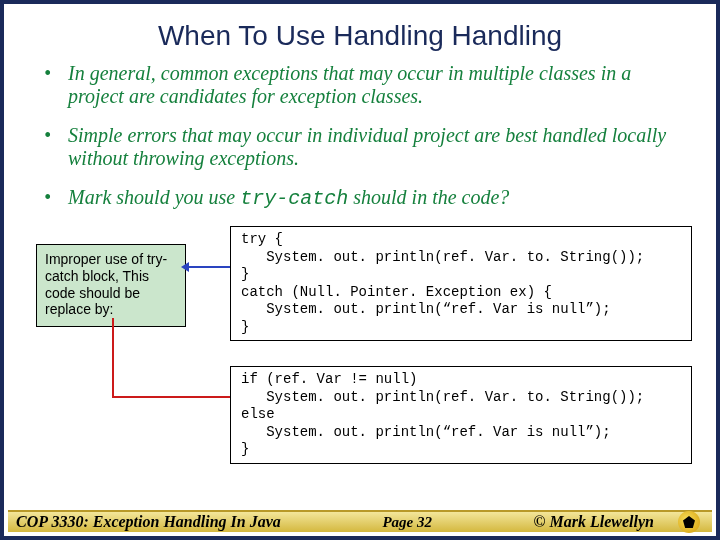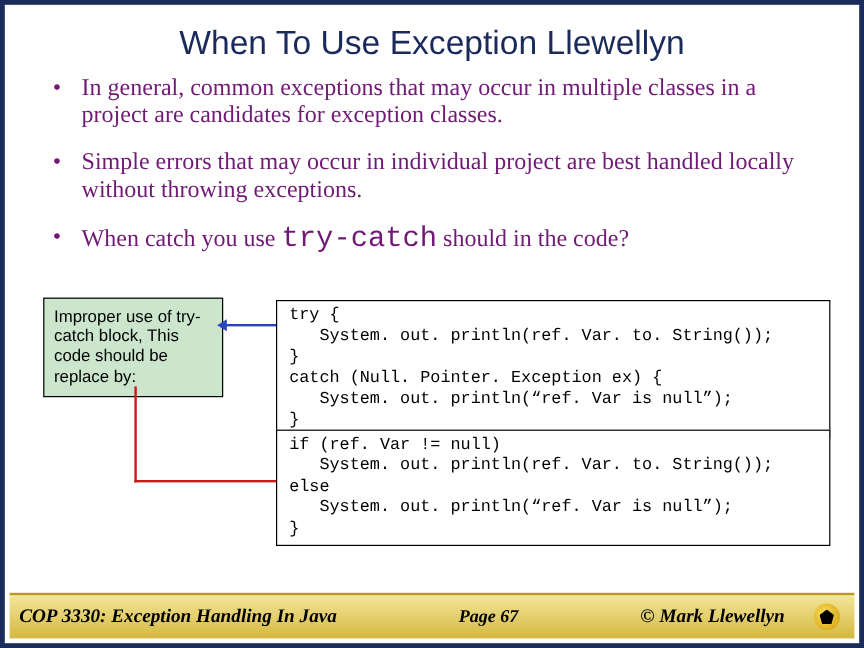--- a/index.html
+++ b/index.html
@@ -24,37 +24,38 @@
     text-align: center;
     font-weight: normal;
     font-family: Arial, Helvetica, sans-serif;
     padding: 16px 0 10px;
   }
   .bullet-list {
     list-style: none;
     padding: 0 28px 0 40px;
   }
   .bullet-list li {
-    color: #701a75;
+    color: #15803d;
     font-size: 20px;
     line-height: 1.15;
     margin-bottom: 16px;
     position: relative;
     padding-left: 24px;
+    font-style: italic;
   }
   .bullet-list li::before {
     content: "•";
     position: absolute;
     left: 0;
     top: 0;
     font-size: 20px;
   }
   .code-inline {
     font-family: "Courier New", Courier, monospace;
-    font-size: 24px;
+    font-size: 20px;
   }
   .content-row {
     position: relative;
     height: 220px;
     margin-top: 6px;
   }
   .note-box {
     position: absolute;
     left: 32px;
     top: 18px;
@@ -75,25 +76,24 @@
     font-size: 14px;
     line-height: 1.25;
     color: #000;
     padding: 4px 10px 4px 10px;
     white-space: pre;
   }
   .code-box-1 {
     left: 226px;
     top: 0px;
     width: 462px;
-    margin-top: 20px;
   }
   .code-box-2 {
     left: 226px;
-    top: 128px;
+    top: 140px;
     width: 462px;
   }
   .arrow-blue {
     position: absolute;
     left: 183px;
     top: 40px;
     width: 44px;
     height: 2px;
     background: #2a44c0;
   }
@@ -129,21 +129,21 @@
     top: -4px;
     border-left: 8px solid #cc1a1a;
     border-top: 5px solid transparent;
     border-bottom: 5px solid transparent;
   }
   .footer {
     position: absolute;
     left: 4px;
     right: 4px;
     bottom: 4px;
-    height: 38px;
+    height: 22px;
     background: linear-gradient(to bottom, #f3e69a 0%, #d4b83f 100%);
     border-top: 2px solid #b89928;
     display: flex;
     align-items: center;
     justify-content: space-between;
     padding: 0 12px 0 8px;
     font-style: italic;
     font-weight: bold;
     font-size: 16px;
     color: #000;
@@ -164,27 +164,27 @@
     left: 5px; top: 5px; right: 5px; bottom: 5px;
     background: #000;
     clip-path: polygon(50% 0%, 100% 38%, 82% 100%, 18% 100%, 0% 38%);
   }
 </style>
 </head>
 <body>
 
 <div class="slide">
 
-  <h1 class="title">When To Use Exception Llewellyn</h1>
+  <h1 class="title">When To Use Handling Handling</h1>
 
   <ul class="bullet-list">
     <li>In general, common exceptions that may occur in multiple classes in a project are candidates for exception classes.</li>
     <li>Simple errors that may occur in individual project are best handled locally without throwing exceptions.</li>
     <li>
-      <span>When catch you use </span><span class="code-inline">try-catch</span><span>  should in the code?</span>
+      <span>Mark should you use </span><span class="code-inline">try-catch</span><span>  should in the code?</span>
     </li>
   </ul>
 
   <div class="content-row">
 
     <div class="note-box">Improper use of try-catch block,  This code should be replace by:</div>
 
     <div class="arrow-blue"></div>
     <div class="arrow-red-vert"></div>
     <div class="arrow-red-horiz"></div>
@@ -199,20 +199,20 @@
     <pre class="code-box code-box-2">if (ref. Var != null)
    System. out. println(ref. Var. to. String());
 else
    System. out. println(“ref. Var is null”);
 }</pre>
 
   </div>
 
   <div class="footer">
     <span>COP 3330:  Exception Handling In Java</span>
-    <span class="page">Page 67</span>
+    <span class="page">Page 32</span>
     <span class="right">
       <span>© Mark Llewellyn</span>
       <span class="logo"></span>
     </span>
   </div>
 
 </div>
 
 </body></html>

